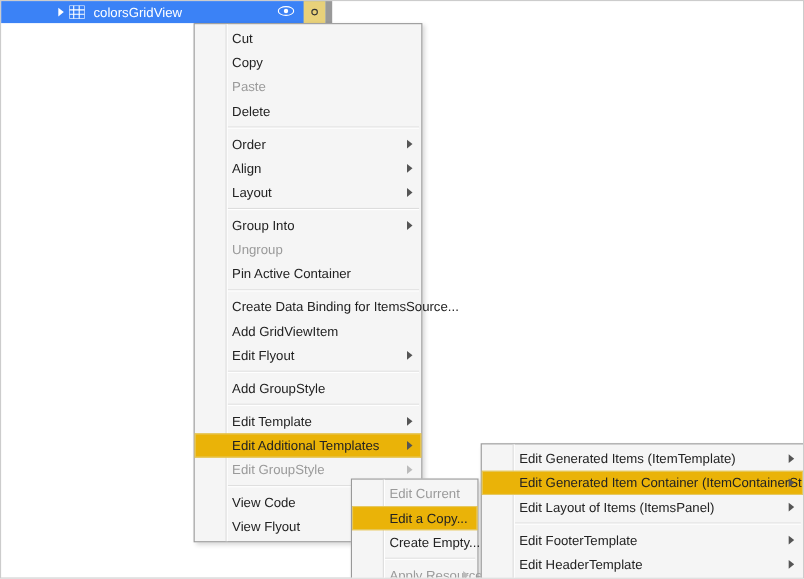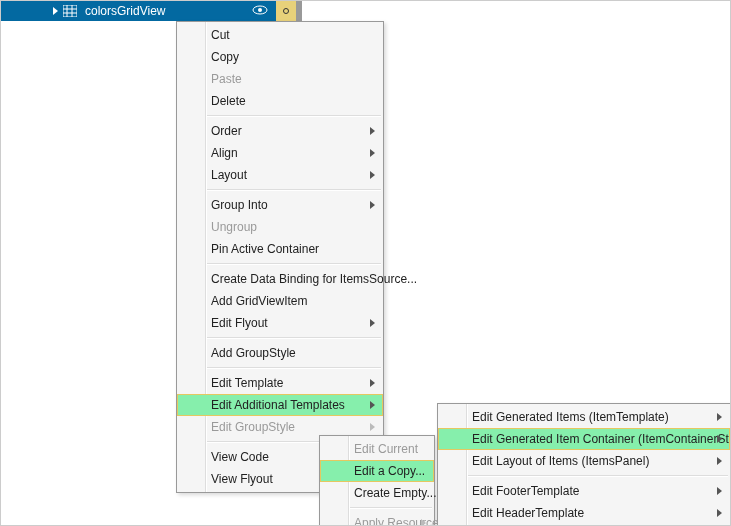--- a/index.html
+++ b/index.html
@@ -1,21 +1,21 @@
 <!DOCTYPE html>
 <html><head>
 <meta charset="utf-8">
 <style>
   * { box-sizing: border-box; margin: 0; padding: 0; font-family: "Segoe UI", Tahoma, sans-serif; font-size: 12px; }
   body { width: 731px; height: 526px; background: #fff; position: relative; border: 1px solid #ccc; overflow: hidden; }
 
   
   .outline-row {
     position: absolute; left: 0; top: 0; height: 20px; width: 295px;
-    background: #0369a1; color: #fff; display: flex; align-items: center;
+    background: #3b82f6; color: #fff; display: flex; align-items: center;
     padding-left: 52px; gap: 6px;
   }
   .outline-row .expander { position:absolute; left:52px; width:0;height:0;border-top:4px solid transparent;border-bottom:4px solid transparent;border-left:5px solid #fff; }
   .outline-row .icon { margin-left: 10px; display:inline-flex; }
   .outline-row .label { margin-left: 2px; }
   .eye { position:absolute; right:28px; top:2px; color:#fff; font-size:13px; }
   .lock-area { position:absolute; right:0; top:0; width:20px; height:20px; background:#e8d17a; display:flex;align-items:center;justify-content:center; }
   .lock-area .circle { width:6px;height:6px;border:1px solid #333;border-radius:50%; }
 
   .tail { position:absolute; left:295px; top:0; height:20px; width:6px; background:#999; }
@@ -25,21 +25,21 @@
     position: absolute; background: #f5f5f5; border: 1px solid #999;
     box-shadow: 2px 2px 4px rgba(0,0,0,0.15);
     padding: 2px 0;
   }
   .menu .gutter { position:absolute; left:28px; top:0; bottom:0; width:0; border-left:1px solid #ddd; border-right:1px solid #fff; }
   .menu-item {
     position: relative; height: 22px; line-height:22px; padding: 0 30px 0 34px;
     color: #222; white-space: nowrap; cursor: default;
   }
   .menu-item.disabled { color: #9a9a9a; }
-  .menu-item.highlight { background: #86efac; outline:1px solid #e5c860; outline-offset:-1px; }
+  .menu-item.highlight { background: #eab308; outline:1px solid #e5c860; outline-offset:-1px; }
   .menu-item .arrow {
     position:absolute; right:8px; top:7px; width:0;height:0;
     border-top:4px solid transparent;border-bottom:4px solid transparent;border-left:5px solid #555;
   }
   .menu-item.disabled .arrow { border-left-color:#bbb; }
   .sep { height:0; margin:3px 2px 3px 30px; border-top:1px solid #ddd; border-bottom:1px solid #fff; }
 
   
   #menu1 { left:175px; top:20px; width:208px; }
   #menu2 { left:318px; top:434px; width:116px; }

